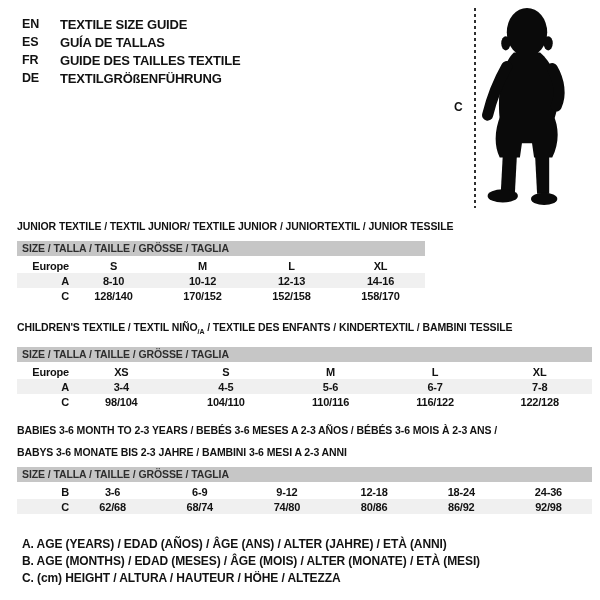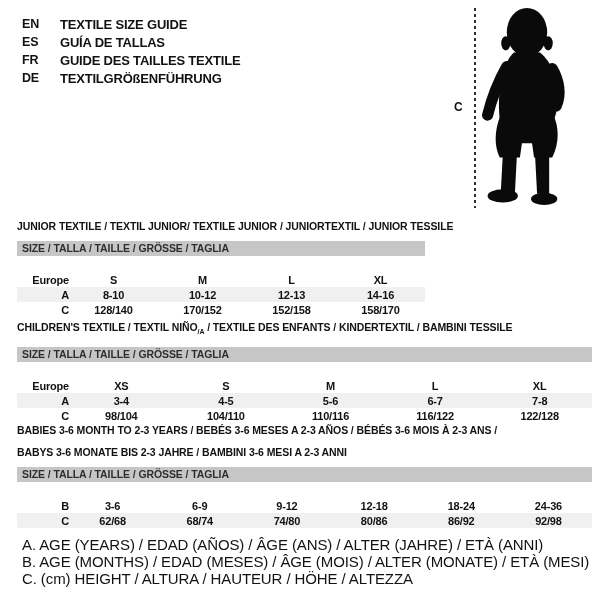--- a/index.html
+++ b/index.html
@@ -22,29 +22,29 @@
 
   
   .sec { position:absolute; left:17px; }
   .sec-junior  { top:219px; width:408px; }
   .sec-child   { top:320px; width:575px; }
   .sec-babies  { top:423px; width:575px; }
   .sec-title { font-size:10.5px; font-weight:700; letter-spacing:-0.1px; line-height:14px;
     margin-bottom:8px; white-space:nowrap; }
   .sub { font-size:7px; vertical-align:sub; }
   .size-bar { height:15px; line-height:15px; font-size:10.5px; font-weight:700;
-    color:#2e2e2e; padding-left:5px; margin-bottom:16px; letter-spacing:-0.1px; }
+    color:#2e2e2e; padding-left:5px; margin-bottom:2px; letter-spacing:-0.1px; }
   .t-row { display:grid; align-items:center; height:15px; font-size:11px; font-weight:700;
     letter-spacing:-0.2px; }
   .row-label { padding-left:5px; text-align:right; }
   .cell { text-align:center; }
 
   
   .legend { position:absolute; left:22px; top:536px; }
-  .legend-line { font-size:15px; font-weight:400; letter-spacing:-0.1px; line-height:17px;
+  .legend-line { font-size:12px; font-weight:700; letter-spacing:-0.1px; line-height:17px;
     white-space:nowrap; }
 </style>
 </head>
 <body>
 
 <div class="page">
 
   <div class="lang-header">
       <div class="lang-row">
         <span class="lang-code">EN</span>

